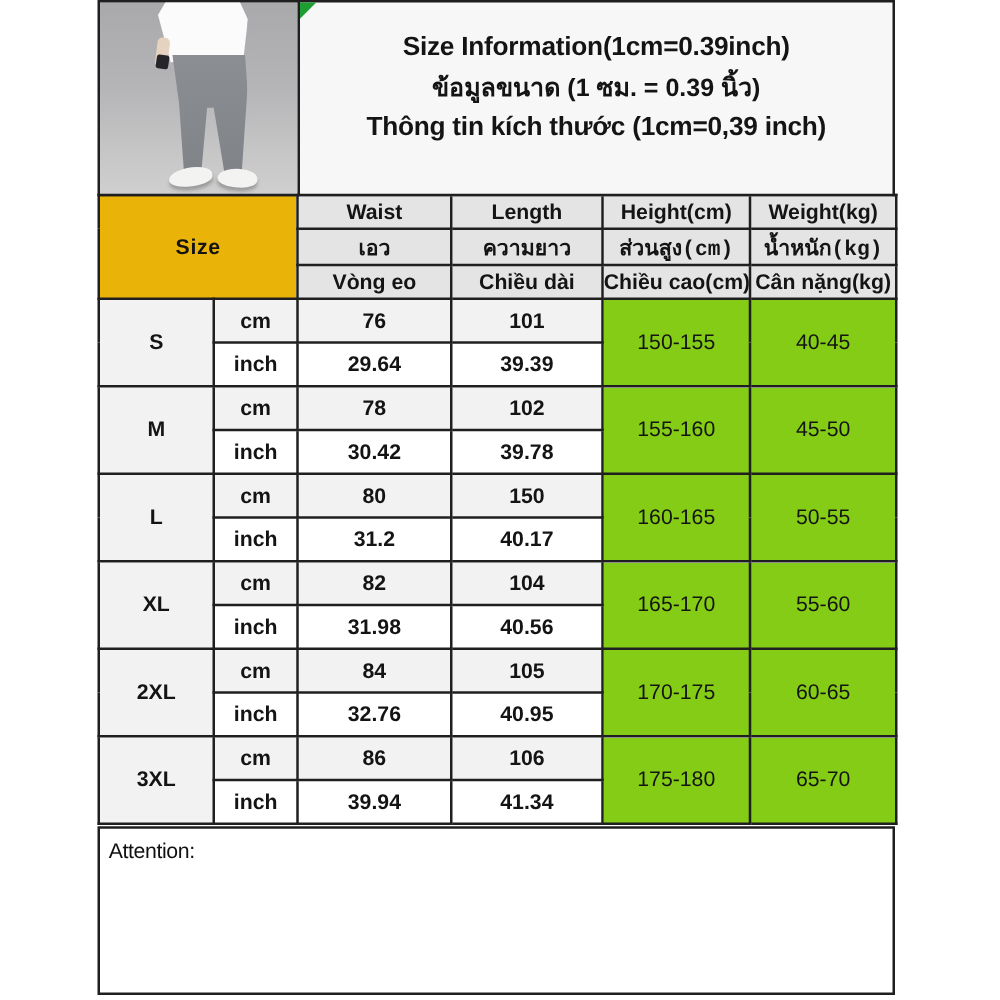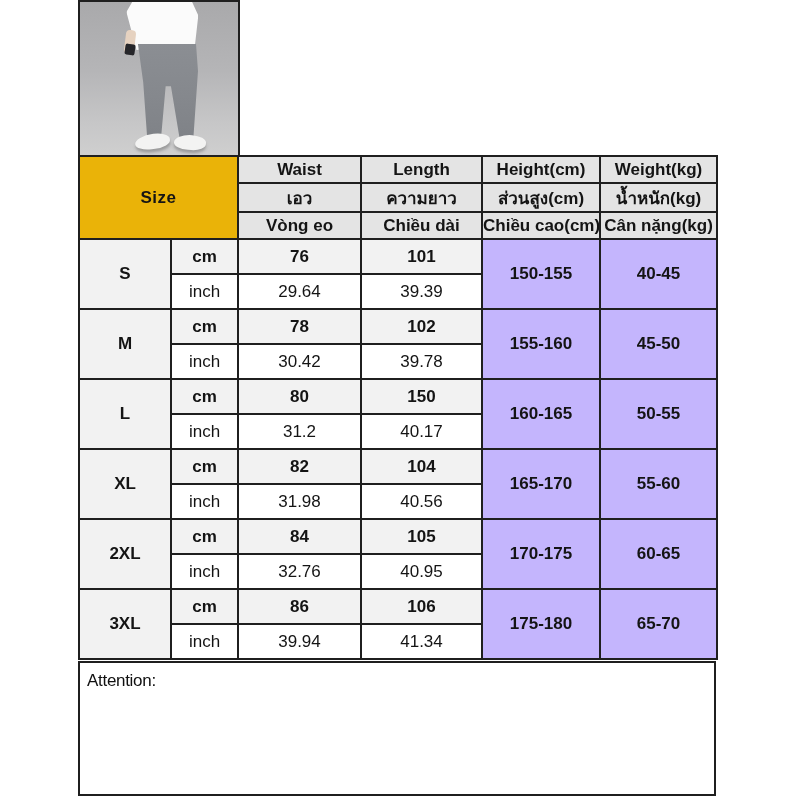--- a/index.html
+++ b/index.html
@@ -38,47 +38,53 @@
   .t1,.t3 { font-size:21px; font-weight:bold; letter-spacing:-0.2px; }
   .t2 { font-size:20px; font-weight:bold; }
 
   
   table.size-table { width:638px; border-collapse:collapse; table-layout:fixed; margin-top:-2px; }
   .size-table th,.size-table td { border:2px solid #1f1f1f; text-align:center; vertical-align:middle;
     font-size:17px; overflow:hidden; white-space:nowrap; }
   .size-table thead tr { height:27px; }
   .size-table tbody tr { height:35px; }
   .hdr { background:#e4e4e4; font-weight:bold; }
-  .hdr-th { background:#e4e4e4; font-weight:bold; font-size:16px; }
+  .hdr-th { background:#e4e4e4; font-weight:bold; font-size:16px;font-family:Liberation Mono, monospace; }
   .size-big { background:#eab308; font-size:34px; font-weight:bold; letter-spacing:0.5px; }
   .size-lbl { background:#dedede; font-weight:bold; font-size:18px; }
   .unit { font-weight:bold;margin-top:12px; }
   .row-cm td { background:#f2f2f2; font-weight:bold; }
-  .row-in td { background:#ffffff; font-weight:normal; }
-  td.range { background:#c4b5fd; font-weight:bold; }
+  .row-in td { background:#ffffff; font-weight:bold; }
+  td.range { background:#84cc16; font-weight:normal; }
 
   
   .attention { margin-top:1px; width:638px; height:135px; border:2px solid #1f1f1f;
     background:#ffffff; padding:5px 6px 0 7px; font-size:17px; letter-spacing:-0.3px;
     line-height:26px; color:#101010; }
 </style>
 </head>
 <body>
 
 <div class="page">
   <div class="content">
 
     <div class="top-row">
       <div class="photo-frame">
         <div class="ph-shirt"></div>
         <div class="ph-arm"></div>
         <div class="ph-watch"></div>
         <div class="ph-pants"></div>
         <div class="ph-shoe l"></div>
         <div class="ph-shoe r"></div>
+      </div>
+      <div class="title-box">
+        <div class="corner-ribbon"></div>
+        <div class="t1">Size Information(1cm=0.39inch)</div>
+        <div class="t2">ข้อมูลขนาด (1 ซม. = 0.39 นิ้ว)</div>
+        <div class="t3">Thông tin kích thước (1cm=0,39 inch)</div>
       </div>
     </div>
 
     <table class="size-table">
       <colgroup>
         <col style="width:92px">
           <col style="width:67px">
           <col style="width:123px">
         <col style="width:121px">
           <col style="width:118px">

